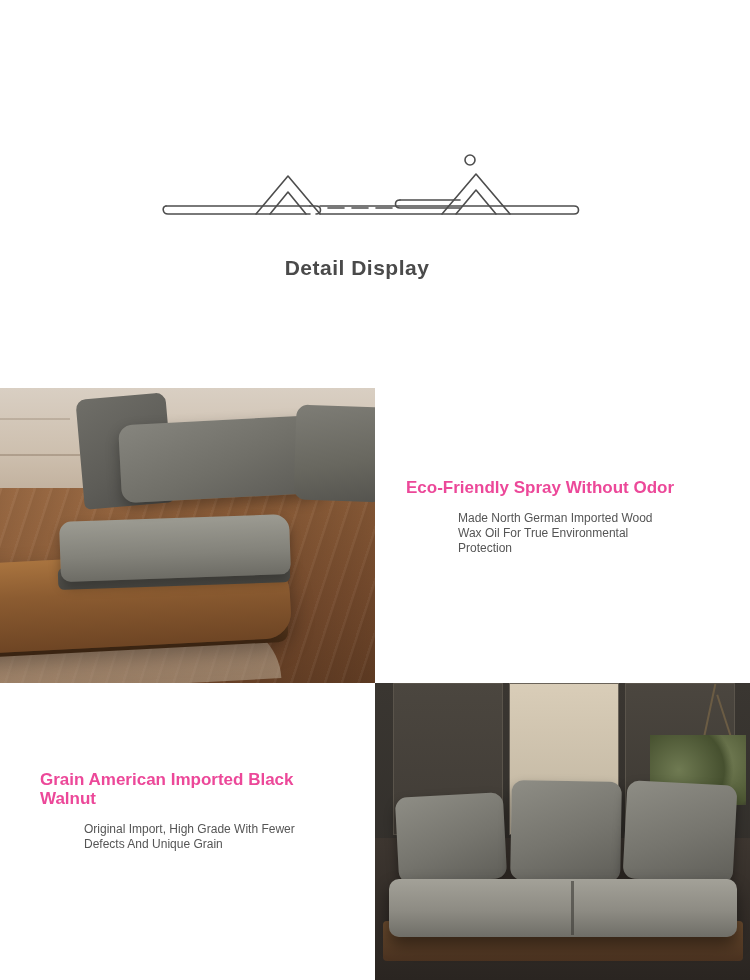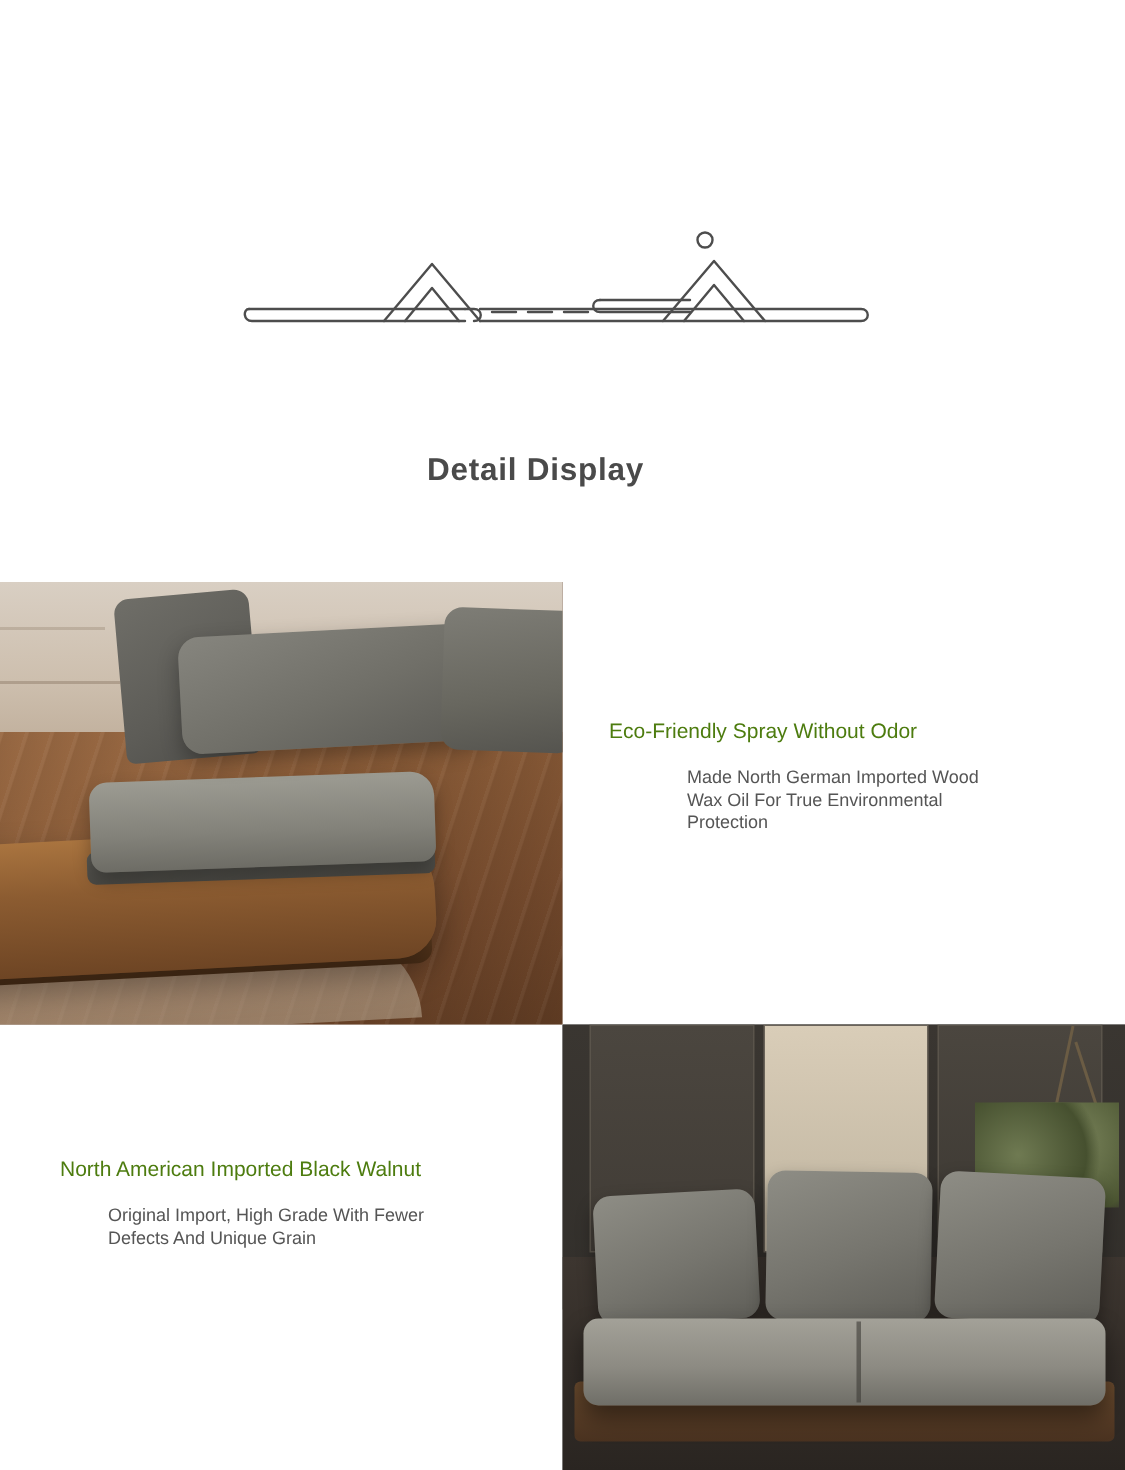--- a/index.html
+++ b/index.html
@@ -39,21 +39,20 @@
   .section-title {
     position: absolute;
     left: 0;
     top: 256px;
     width: 714px;
     text-align: center;
     font-size: 21px;
     font-weight: bold;
     color: #4a4a4a;
     letter-spacing: 0.5px;
-    margin-top: 46px;
   }
 
   
   .photo {
     position: absolute;
     overflow: hidden;
   }
 
   
   .photo-top-left {
@@ -206,23 +205,23 @@
     border-radius: 12px;
     box-shadow: 0 6px 12px rgba(0,0,0,0.4);
   }
   .pbr-p1 { left: 22px;  top: 112px; width: 108px; height: 86px; transform: rotate(-3deg); }
   .pbr-p2 { left: 136px; top: 98px;  width: 110px; height: 100px; transform: rotate(1deg); }
   .pbr-p3 { left: 250px; top: 100px; width: 110px; height: 98px; transform: rotate(3deg); }
 
   
   .text-block { position: absolute; }
   .tb-heading {
-    font-size: 14px;
-    font-weight: normal;
-    color: #4d7c0f;
+    font-size: 17px;
+    font-weight: bold;
+    color: #ec4899;
     line-height: 19px;
   }
   .tb-body {
     font-size: 12px;
     color: #555555;
     line-height: 15px;
   }
   .tb-right {
     left: 406px;
     top: 478px;
@@ -230,21 +229,21 @@
   }
   .tb-right .tb-heading { width: 285px; }
   .tb-right .tb-body { margin-top: 14px; margin-left: 52px; width: 210px; }
 
   .tb-left {
     left: 40px;
     top: 770px;
     width: 320px;
   }
   .tb-left .tb-heading { width: 270px; }
-  .tb-left .tb-body { margin-top: 14px; margin-left: 32px; width: 240px; }
+  .tb-left .tb-body { margin-top: 14px; margin-left: 44px; width: 240px; }
 </style>
 </head>
 <body>
 
 <div class="page">
 
   <div class="header">
     <div class="ornament">
       <svg width="430" height="80" viewBox="0 0 430 80" xmlns="http://www.w3.org/2000/svg">
         <g fill="none" stroke="#4d4d4d" stroke-width="1.6" stroke-linecap="round" stroke-linejoin="round">
@@ -291,21 +290,21 @@
     <div class="ptl-pillow1"></div>
     <div class="ptl-pillow2"></div>
   </div>
 
   <div class="text-block tb-right">
     <div class="tb-heading">Eco-Friendly Spray Without Odor</div>
     <div class="tb-body">Made North German Imported Wood Wax Oil For True Environmental Protection</div>
   </div>
 
   <div class="text-block tb-left">
-    <div class="tb-heading">North American Imported Black Walnut</div>
+    <div class="tb-heading">Grain American Imported Black Walnut</div>
     <div class="tb-body">Original Import, High Grade With Fewer Defects And Unique Grain</div>
   </div>
 
   <div class="photo photo-bottom-right">
     <div class="pbr-wall"></div>
     <div class="pbr-panel-a"></div>
     <div class="pbr-panel-b"></div>
     <div class="pbr-panel-c"></div>
     <div class="pbr-branch"></div>
     <div class="pbr-branch2"></div>

